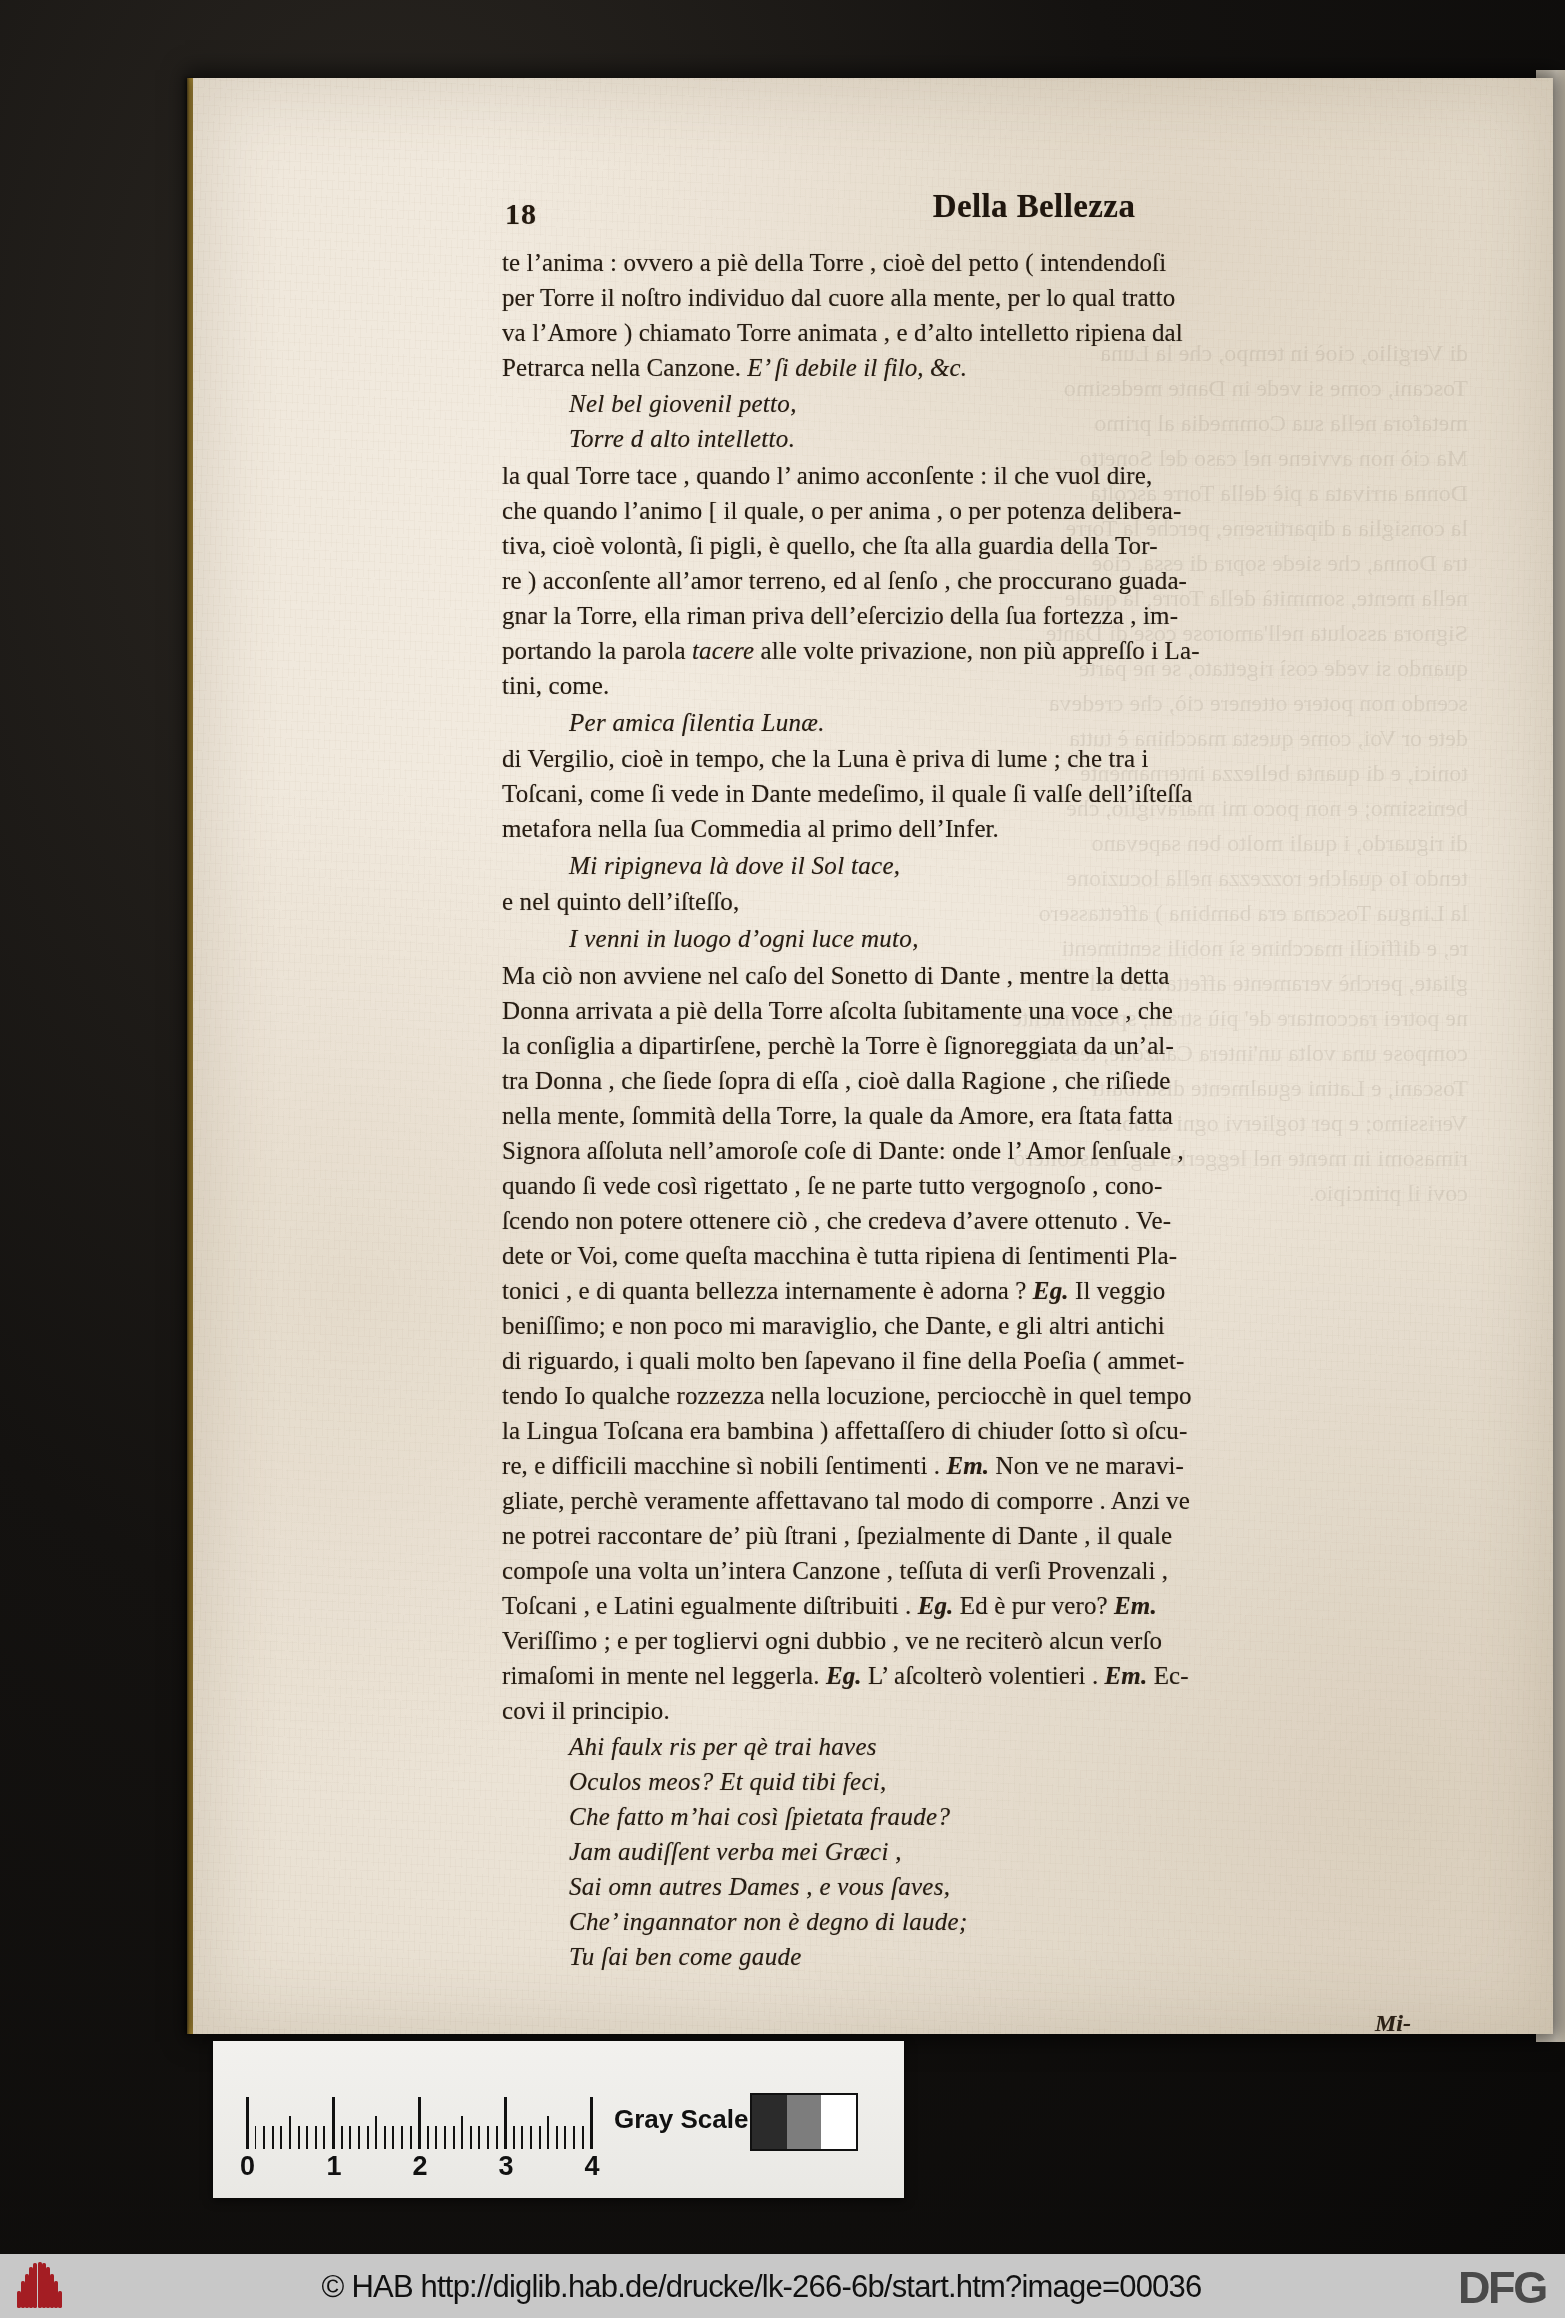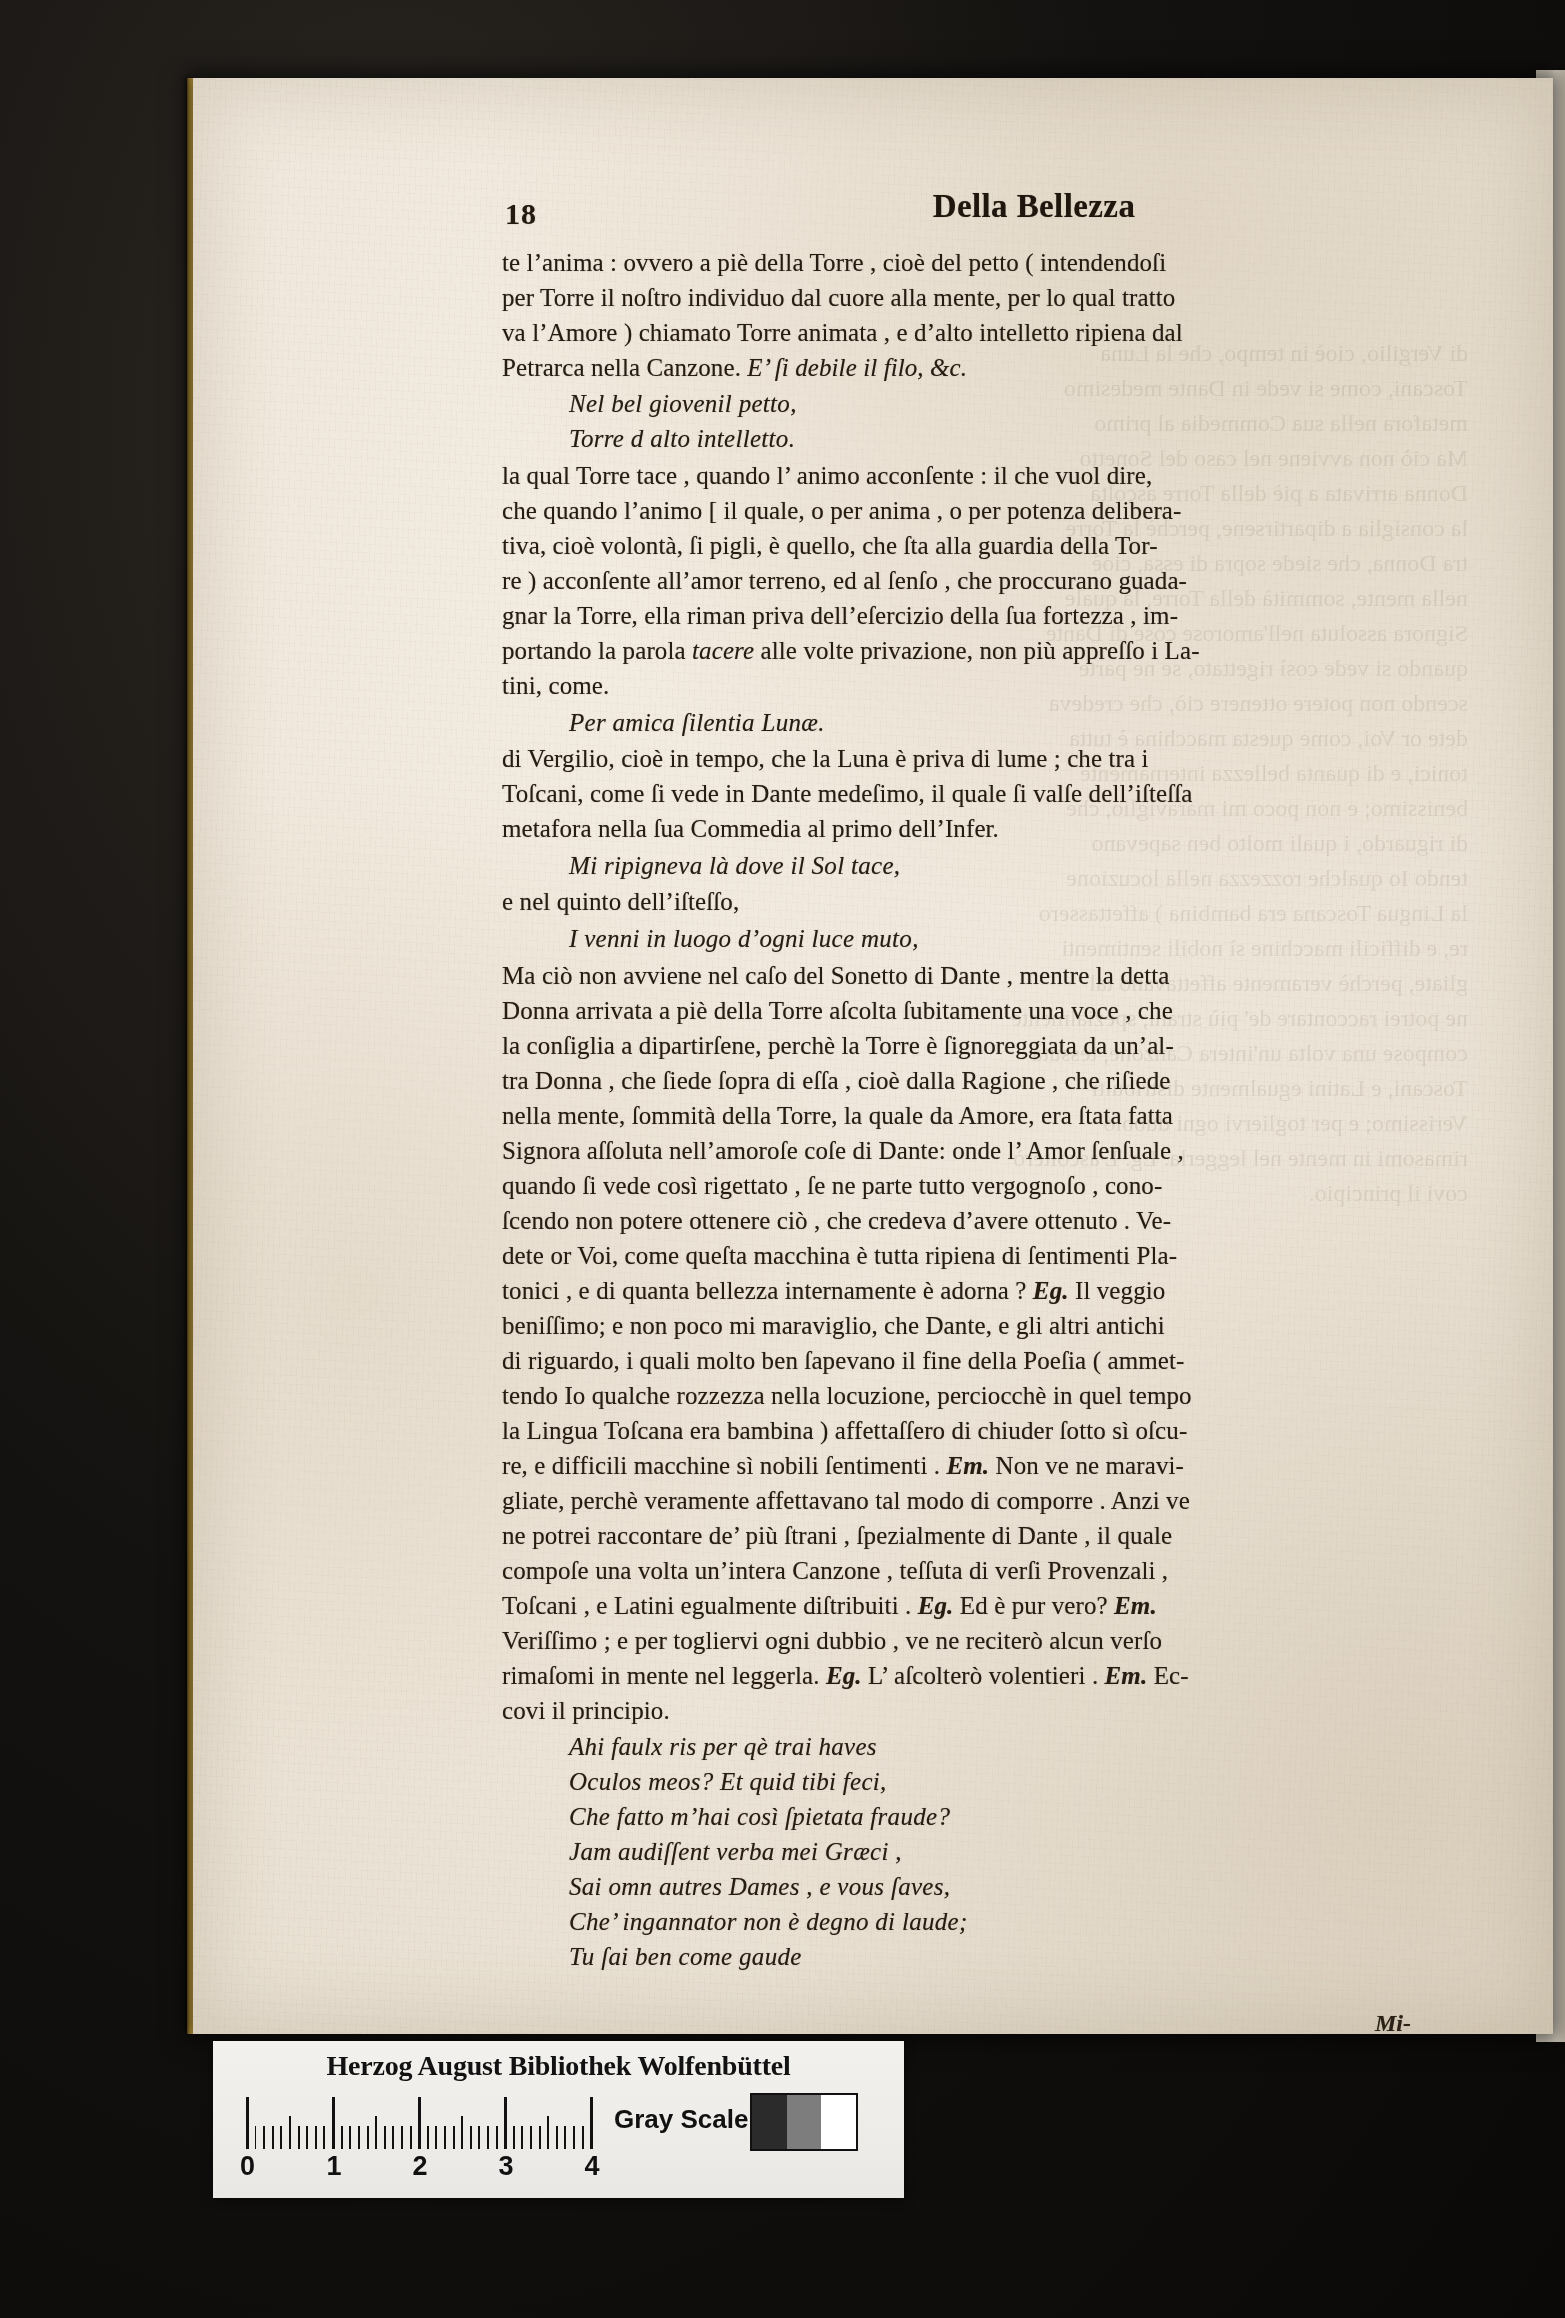--- a/index.html
+++ b/index.html
@@ -419,21 +419,20 @@
         <div class="tline ital">Che’ ingannator non è degno di laude;</div>
         <div class="tline ital">Tu ſai ben come gaude</div>
       </div>
 
       <div class="catchword">Mi-</div>
 
     </div>
   </div>
 
   <div id="scale-card">
-    <div id="card-title">Herzog August Bibliothek Wolfenbüttel</div>
     <div id="ruler">
         <div class="tick major" style="left: 0px;"></div>
         <div class="tick minor" style="left: 8.6px;"></div>
         <div class="tick minor" style="left: 17px;"></div>
         <div class="tick minor" style="left: 26px;"></div>
         <div class="tick minor" style="left: 34px;"></div>
         <div class="tick mid" style="left: 43px;"></div>
         <div class="tick minor" style="left: 52px;"></div>
         <div class="tick minor" style="left: 60px;"></div>
         <div class="tick minor" style="left: 69px;"></div>
@@ -478,15 +477,32 @@
         <div class="rnum" style="left: 346px;">4</div>
       </div>
     <div id="gray-label">Gray Scale</div>
     <div id="gray-patches">
         <div style="background: rgb(43, 43, 43);"></div>
         <div style="background: rgb(125, 125, 125);"></div>
         <div style="background: rgb(255, 255, 255);"></div>
       </div>
   </div>
 
+  <div id="footer">
+    <div id="hab-logo">
+        <div class="bar" style="height: 17px; left: 17px; background: rgb(164, 29, 35);"></div>
+        <div class="bar" style="height: 27px; left: 21px; background: rgb(164, 29, 35);"></div>
+        <div class="bar" style="height: 34px; left: 25px; background: rgb(164, 29, 35);"></div>
+        <div class="bar" style="height: 41px; left: 29px; background: rgb(164, 29, 35);"></div>
+        <div class="bar" style="height: 45px; left: 33px; background: rgb(164, 29, 35);"></div>
+        <div class="bar" style="height: 46px; left: 38px; background: rgb(164, 29, 35);"></div>
+        <div class="bar" style="height: 45px; left: 42px; background: rgb(164, 29, 35);"></div>
+        <div class="bar" style="height: 41px; left: 46px; background: rgb(164, 29, 35);"></div>
+        <div class="bar" style="height: 34px; left: 50px; background: rgb(164, 29, 35);"></div>
+        <div class="bar" style="height: 27px; left: 54px; background: rgb(164, 29, 35);"></div>
+        <div class="bar" style="height: 17px; left: 58px; background: rgb(164, 29, 35);"></div>
+      </div>
+    <div id="footer-url">© HAB http://diglib.hab.de/drucke/lk-266-6b/start.htm?image=00036</div>
+    <div id="dfg-logo">DFG</div>
+  </div>
 
 </div>
 
 
 </body></html>

